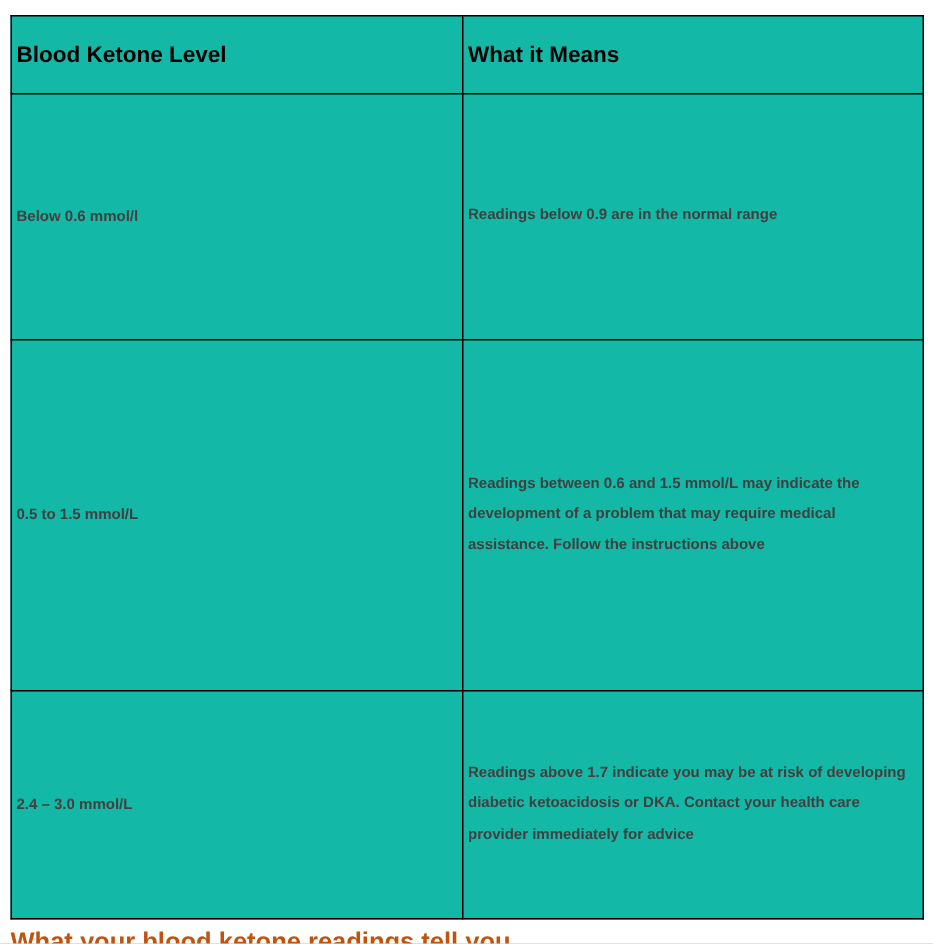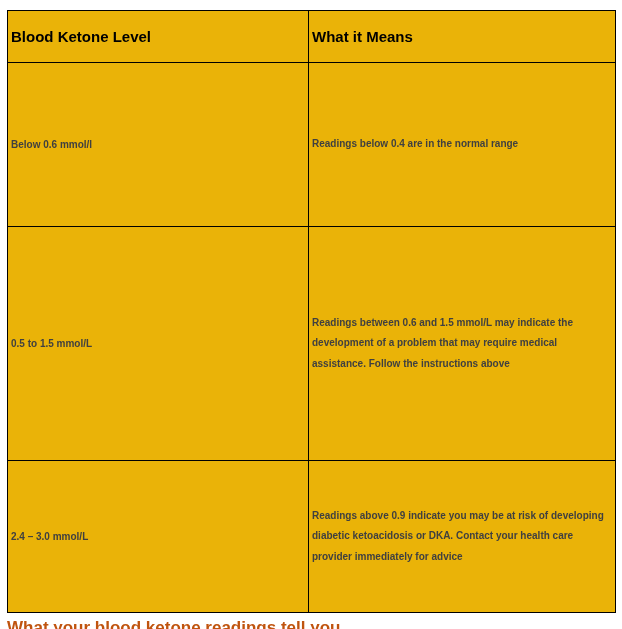--- a/index.html
+++ b/index.html
@@ -17,21 +17,21 @@
     height: 629px;
     overflow: hidden;
   }
   table.ketone-table {
     position: absolute;
     left: 7px;
     top: 10px;
     width: 608px;
     border-collapse: collapse;
     table-layout: fixed;
-    background: #eab308;
+    background: #14b8a6;
   }
   table.ketone-table th,
   table.ketone-table td {
     border: 1px solid #000000;
     vertical-align: middle;
     text-align: left;
     padding: 2px 10px 2px 3px;
     box-sizing: border-box;
   }
   table.ketone-table th {
@@ -82,28 +82,28 @@
     </colgroup>
     <thead>
       <tr class="header-row">
         <th>Blood Ketone Level</th>
         <th>What it Means</th>
       </tr>
     </thead>
     <tbody>
       <tr class="row-1">
         <td class="level-cell">Below 0.6 mmol/l</td>
-        <td class="meaning-cell">Readings below 0.4 are in the normal range</td>
+        <td class="meaning-cell">Readings below 0.9 are in the normal range</td>
       </tr>
       <tr class="row-2">
         <td class="level-cell">0.5 to 1.5 mmol/L</td>
         <td class="meaning-cell">Readings between 0.6 and 1.5 mmol/L may indicate the development of a problem that may require medical assistance. Follow the instructions above</td>
       </tr>
       <tr class="row-3">
         <td class="level-cell">2.4 – 3.0 mmol/L</td>
-        <td class="meaning-cell">Readings above 0.9 indicate you may be at risk of developing diabetic ketoacidosis or DKA. Contact your health care provider immediately for advice</td>
+        <td class="meaning-cell">Readings above 1.7 indicate you may be at risk of developing diabetic ketoacidosis or DKA. Contact your health care provider immediately for advice</td>
       </tr>
     </tbody>
   </table>
 
   <div class="caption">What your blood ketone readings tell you</div>
 
 </div>
 
 </body></html>

